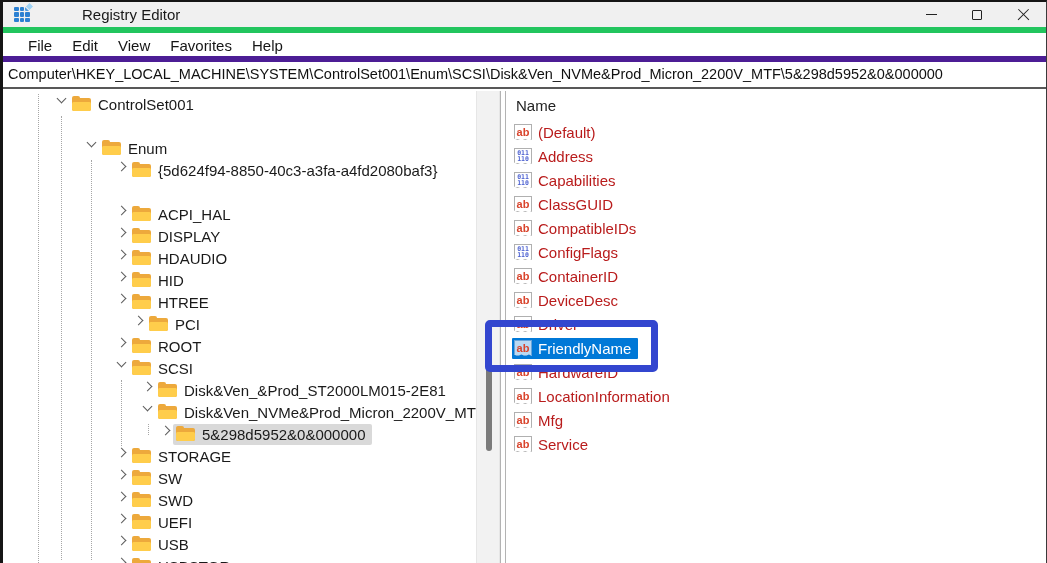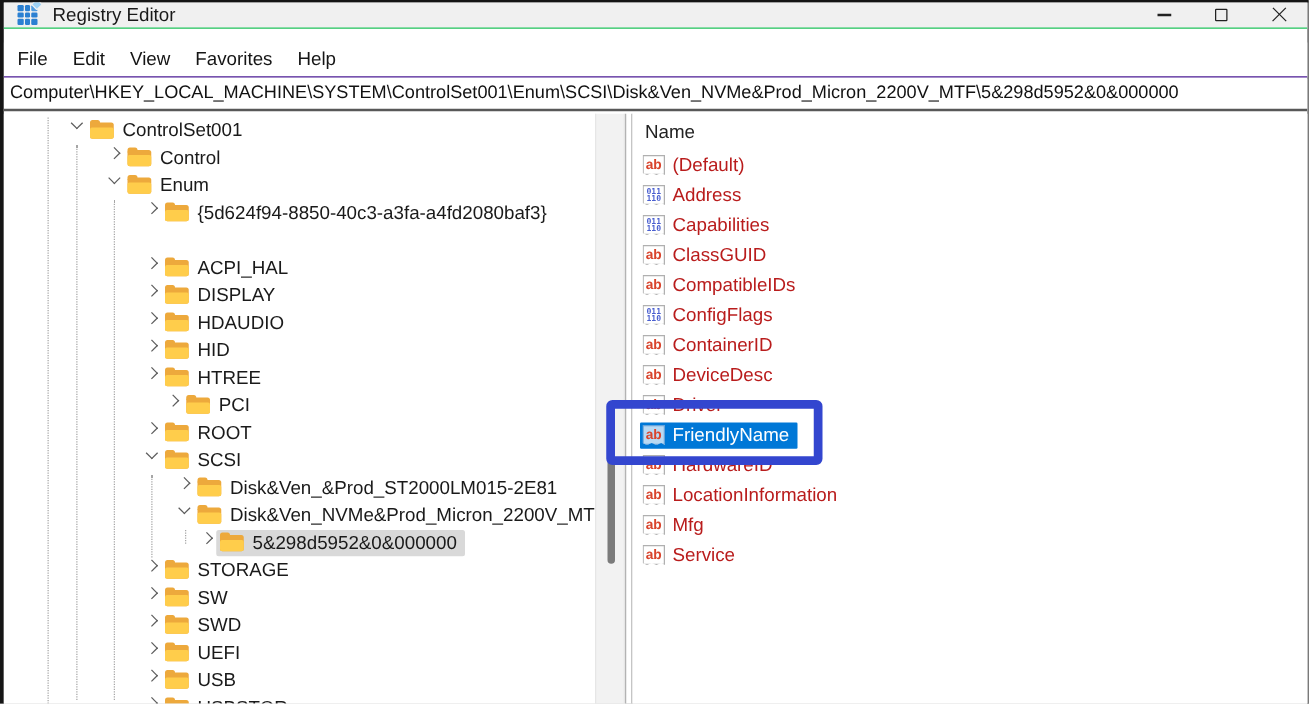--- a/index.html
+++ b/index.html
@@ -4,39 +4,39 @@
 <style>
   html,body{margin:0;padding:0;background:#888;}
   *{box-sizing:border-box;}
   .window{
     position:relative;width:1047px;height:563px;background:#fff;
     font-family:"Liberation Sans","DejaVu Sans",sans-serif;color:#1a1a1a;
     border-top:2px solid #151515;border-left:3px solid #151515;
     border-right:1px solid #3a3a3a;overflow:hidden;
   }
   
-  .titlebar{position:absolute;left:0;top:0;right:0;height:21px;background:#f0f0f0;
-    border-bottom:1px solid #22c55e;display:flex;align-items:center;}
+  .titlebar{position:absolute;left:0;top:0;right:0;height:31px;background:#f0f0f0;
+    border-bottom:6px solid #22c55e;display:flex;align-items:center;gap:40px;}
   .app-icon{position:relative;width:16px;height:16px;margin-left:11px;display:grid;
     grid-template-columns:repeat(3,1fr);grid-template-rows:repeat(3,1fr);gap:1px;}
   .app-icon i{background:#2b80d2;border-radius:1px;}
   .app-icon i.lt{background:#4f9ce0;}
   .app-icon .spark{position:absolute;right:-3px;top:-4px;width:7px;height:7px;background:#9ed2f5;
     transform:rotate(45deg);border:1px solid #f0f0f0;border-radius:1px;grid-area:1/3;}
   .wtitle{margin-left:12px;font-size:15px;color:#191919;}
   .wcontrols{margin-left:auto;display:flex;height:100%;}
   .wbtn{width:46px;height:100%;display:flex;align-items:center;justify-content:center;position:relative;}
   .glyph-min{display:block;width:11px;height:1.4px;background:#222;}
   .glyph-max{display:block;width:10px;height:10px;border:1.3px solid #222;border-radius:1px;}
   .glyph-x{position:relative;width:13px;height:13px;display:block;}
   .glyph-x::before,.glyph-x::after{content:"";position:absolute;left:-1px;top:5.8px;width:15px;height:1.4px;background:#222;}
   .glyph-x::before{transform:rotate(45deg);}  .glyph-x::after{transform:rotate(-45deg);}
   
   .menubar{position:absolute;left:0;top:32px;right:0;height:28px;background:#fff;
-    border-bottom:1px solid #4c1d95;display:flex;align-items:center;padding-left:1px;font-size:15px;}
+    border-bottom:6px solid #4c1d95;display:flex;align-items:center;padding-left:15px;font-size:15px;}
   .menu-item{padding:0 10px;height:100%;display:flex;align-items:center;color:#151515;}
   
   .addressbar{position:absolute;left:0;top:61px;right:0;height:26px;background:#fff;
     border-bottom:2px solid #585858;display:flex;align-items:center;}
   .addressbar input{flex:1;border:none;outline:none;font-family:"Liberation Sans","DejaVu Sans",sans-serif;
     font-size:14.5px;color:#111;padding:0 4px 2px 5px;background:transparent;}
   
   .content{position:absolute;left:0;top:89px;right:0;bottom:0;background:#fff;}
   .tree-pane{position:absolute;left:0;top:0;width:473px;bottom:0;overflow:hidden;background:#fff;}
   .guide{position:absolute;width:0;border-left:1px dotted #a6a6a6;}
@@ -126,27 +126,20 @@
         <div class="guide" style="left: 88px; top: 69px; height: 400px;"></div>
         <div class="guide" style="left: 118px; top: 289px; height: 66px;"></div>
         <div class="guide" style="left: 145px; top: 333px; height: 11px;"></div>
         <div class="trow" style="top: 3px;">
           <span class="chev down" style="margin-left: 52px;"></span>
           <span class="selwrap">
             <span class="folder"></span>
             <span class="tlabel">ControlSet001</span>
           </span>
         </div>
-        <div class="trow" style="top: 25px;">
-          <span class="chev right" style="margin-left: 82px;"></span>
-          <span class="selwrap">
-            <span class="folder"></span>
-            <span class="tlabel">Control</span>
-          </span>
-        </div>
         <div class="trow" style="top: 47px;">
           <span class="chev down" style="margin-left: 82px;"></span>
           <span class="selwrap">
             <span class="folder"></span>
             <span class="tlabel">Enum</span>
           </span>
         </div>
         <div class="trow" style="top: 69px;">
           <span class="chev right" style="margin-left: 112px;"></span>
           <span class="selwrap">

